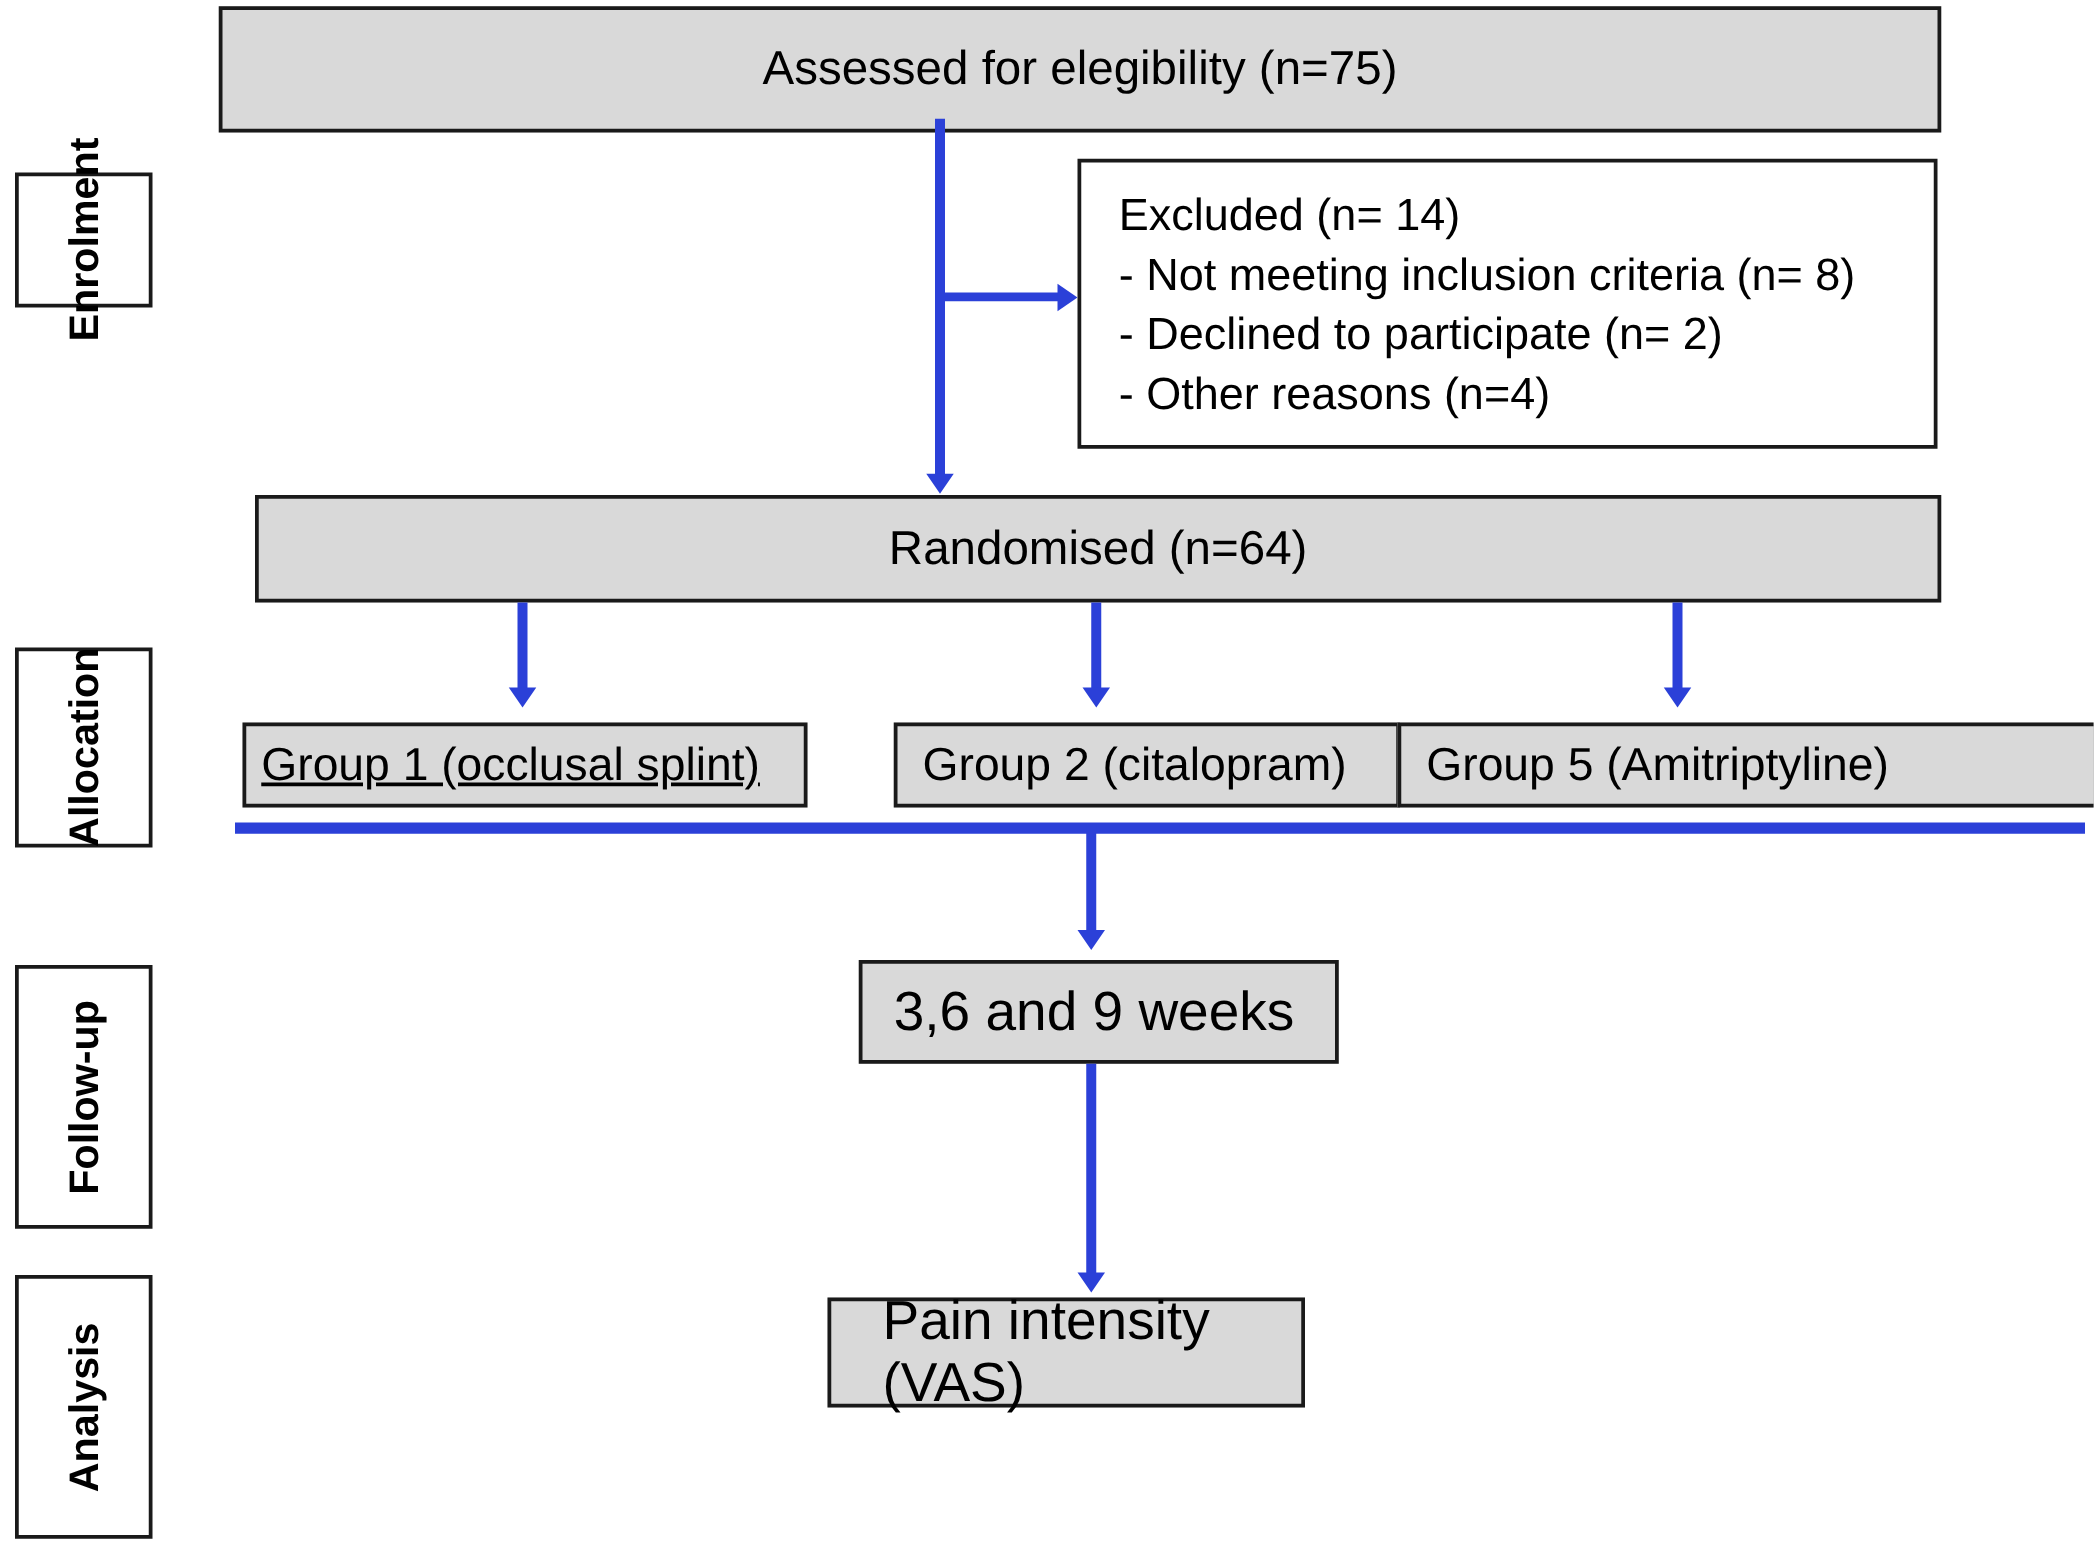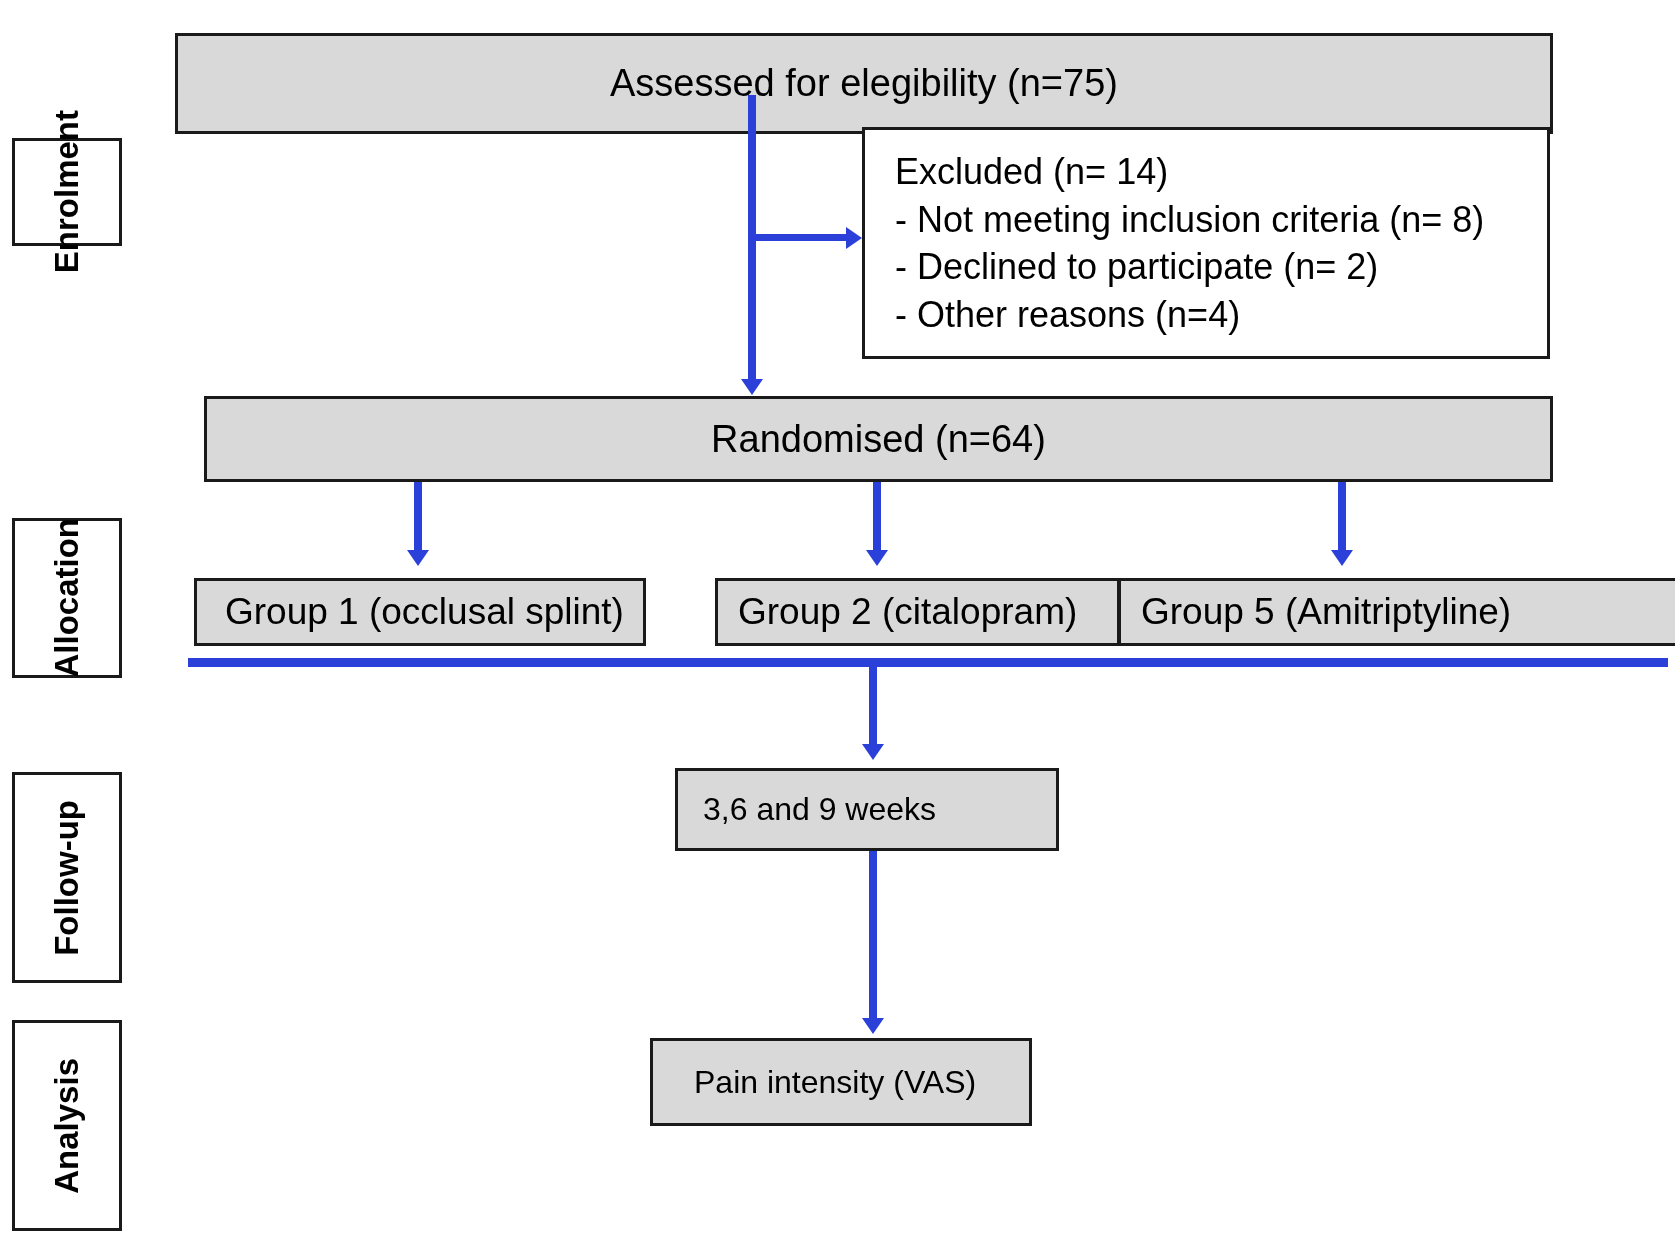--- a/index.html
+++ b/index.html
@@ -83,21 +83,21 @@
     position: absolute;
     width: 0;
     height: 0;
     border-top: 11px solid transparent;
     border-bottom: 11px solid transparent;
     border-left: 16px solid #2b40d8;
   }
 
   
   .t-head   { font-size: 38px; }
-  .t-body   { font-size: 32px; }
+  .t-body   { font-size: 44px; margin-left: 12px; }
   .t-group  { font-size: 37px; }
   .excl-text {
     padding: 18px 0 0 30px;
     font-size: 36px;
     line-height: 1.32;
   }
   .excl-line { display: block; white-space: nowrap; }
 </style>
 </head>
 <body>
@@ -113,21 +113,21 @@
   </div>
 
   <div class="stage" style="left:12px; top:772px; width:110px; height:211px;">
     <span class="stage-label">Follow-up</span>
   </div>
 
   <div class="stage" style="left:12px; top:1020px; width:110px; height:211px;">
     <span class="stage-label">Analysis</span>
   </div>
 
-  <div class="box center t-head" style="left:175px; top:5px; width:1378px; height:101px;margin-top:28px;">
+  <div class="box center t-head" style="left:175px; top:5px; width:1378px; height:101px;">
     <span>Assessed for elegibility (n=75)</span>
   </div>
 
   <div class="vline" style="left:748px; top:95px; width:8px; height:288px;"></div>
   <div class="arrow-down" style="left:741px; top:379px;"></div>
 
   <div class="hline" style="left:756px; top:234px; width:98px; height:7px;"></div>
   <div class="arrow-right" style="left:846px; top:227px;"></div>
 
   <div class="whitebox" style="left:862px; top:127px; width:688px; height:232px;">
@@ -145,21 +145,21 @@
 
   <div class="vline" style="left:414px; top:482px; width:8px; height:72px;"></div>
   <div class="arrow-down" style="left:407px; top:550px;"></div>
 
   <div class="vline" style="left:873px; top:482px; width:8px; height:72px;"></div>
   <div class="arrow-down" style="left:866px; top:550px;"></div>
 
   <div class="vline" style="left:1338px; top:482px; width:8px; height:72px;"></div>
   <div class="arrow-down" style="left:1331px; top:550px;"></div>
 
-  <div class="box left t-group" style="left:194px; top:578px; width:452px; height:68px; padding-left:28px;">
+  <div class="box left t-group" style="left:194px; top:578px; width:452px; height:68px; padding-left:12px;text-decoration:underline;">
     <span>Group 1 (occlusal splint)</span>
   </div>
 
   <div class="box left t-group" style="left:715px; top:578px; width:405px; height:68px; padding-left:20px;">
     <span>Group 2 (citalopram)</span>
   </div>
 
   <div class="box left t-group" style="left:1118px; top:578px; width:560px; height:68px; padding-left:20px;">
     <span>Group 5 (Amitriptyline)</span>
   </div>

